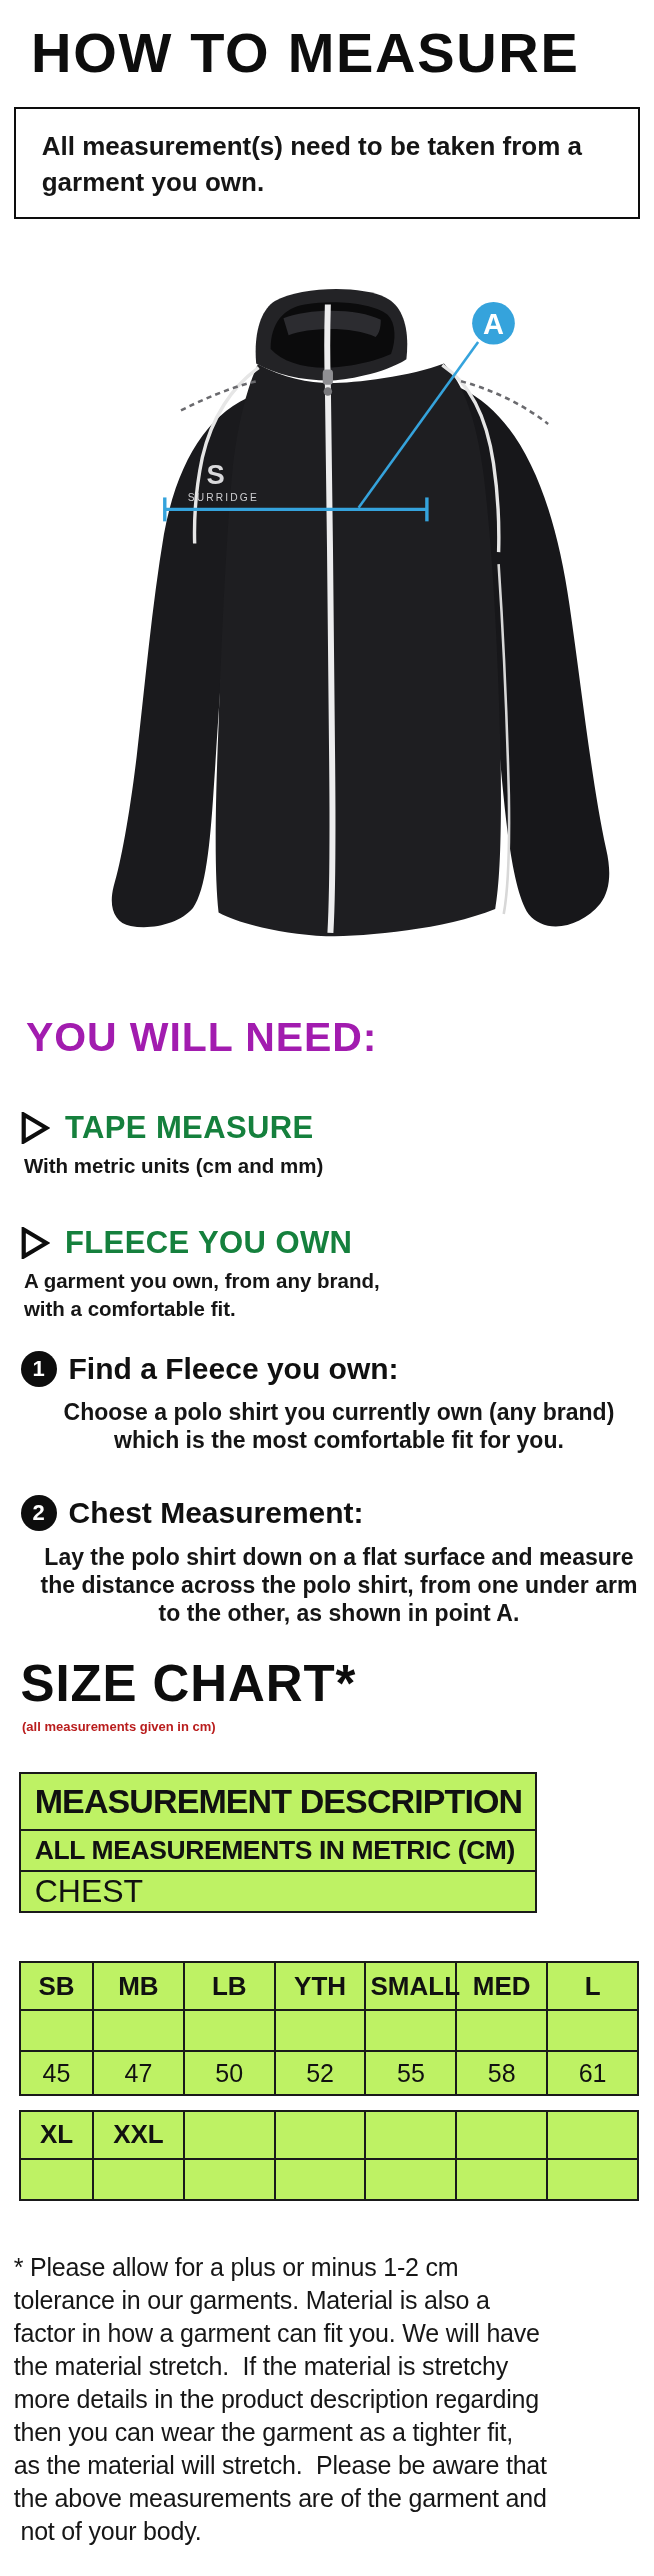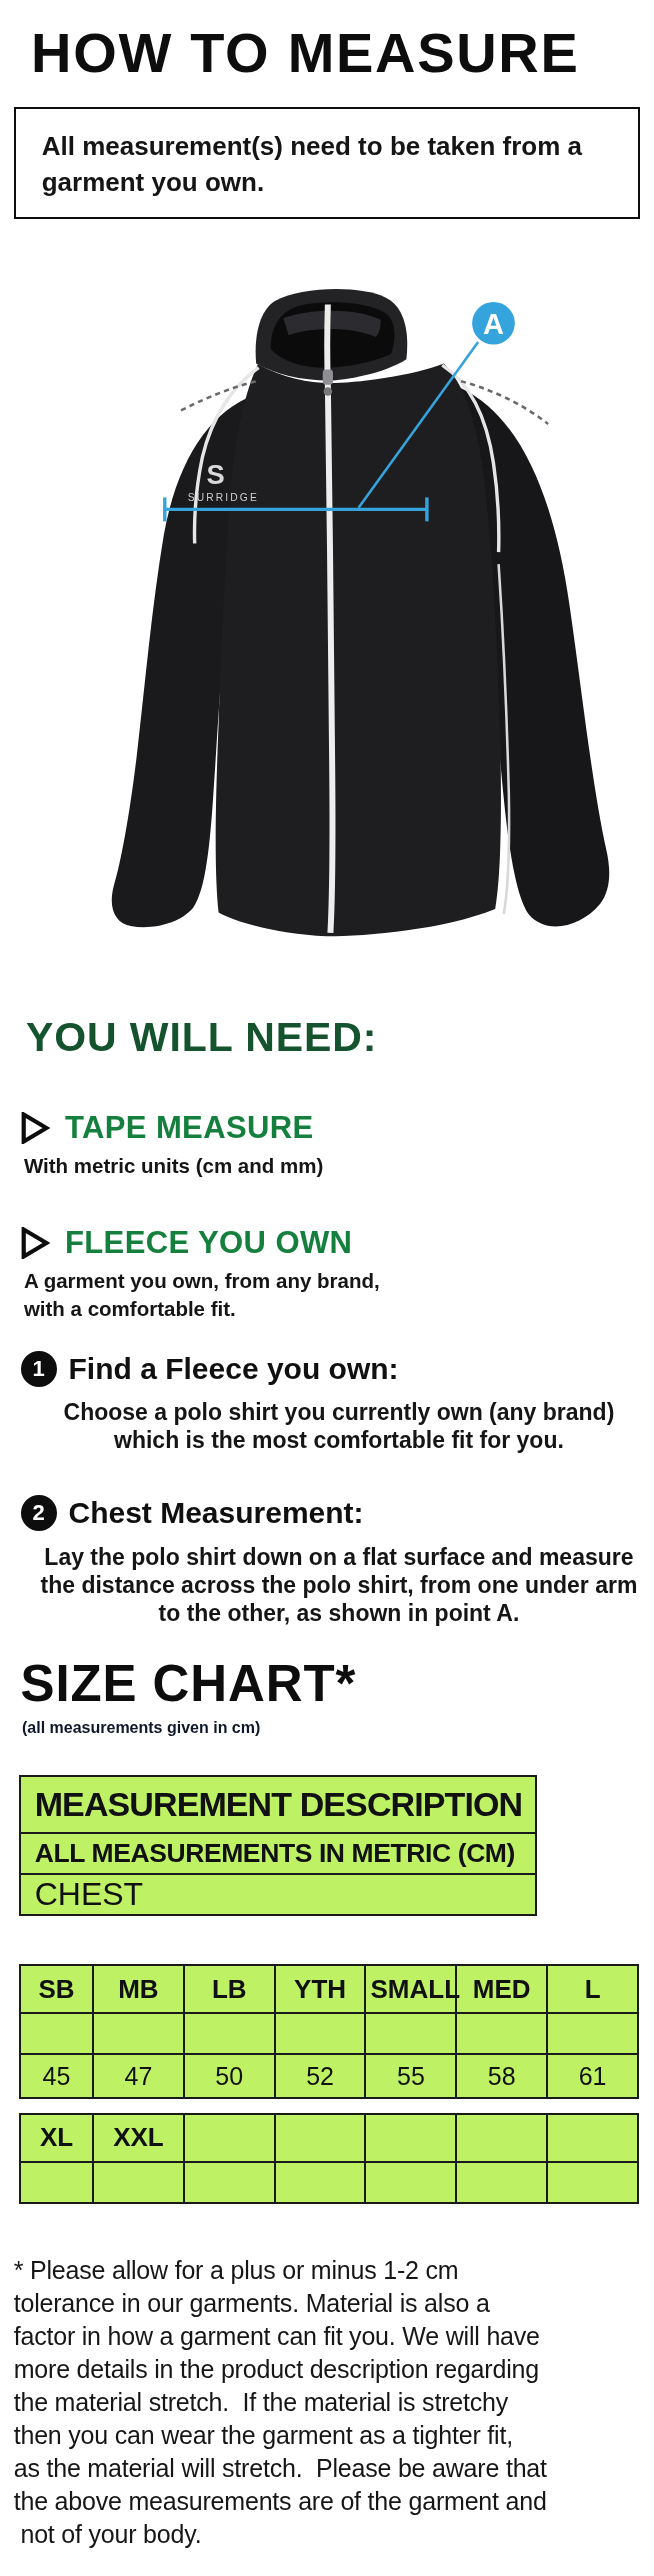--- a/index.html
+++ b/index.html
@@ -22,21 +22,21 @@
   }
   .notice-line{font-size:26px;line-height:36px;font-weight:800;white-space:nowrap;color:#151515;}
 
   
   .figure{margin:63px 0 0 0;width:654px;height:658px;position:relative;}
   .figure svg{display:block;}
 
   
   .h2{
     margin:75px 0 0 26px;font-size:41px;line-height:44px;font-weight:800;
-    letter-spacing:0.9px;color:#14532d;white-space:nowrap;
+    letter-spacing:0.9px;color:#a21caf;white-space:nowrap;
   }
 
   
   .need-item{margin-left:20.5px;}
   .need-item.first{margin-top:50px;}
   .need-item.second{margin-top:44px;}
   .need-title-row{display:flex;align-items:center;gap:15.4px;height:38px;}
   .tri-icon{width:29px;height:32px;flex:0 0 auto;}
   .need-title{font-size:31px;font-weight:800;letter-spacing:0.4px;white-space:nowrap;color:#15803d;}
   .need-desc{margin:5.1px 0 0 3.4px;}
@@ -54,21 +54,21 @@
   }
   .step-title{font-size:30px;font-weight:800;white-space:nowrap;color:#101010;}
   .step-desc{margin:10.2px 0 0 3.4px;text-align:center;}
   .step-desc .line{font-size:23px;line-height:28px;font-weight:700;white-space:nowrap;color:#151515;}
 
   
   .h2-size{
     margin:29px 0 0 20.5px;font-size:51px;line-height:55px;font-weight:800;
     letter-spacing:0.9px;white-space:nowrap;color:#0d0d0d;
   }
-  .size-sub{margin:8.5px 0 0 22px;font-size:16px;font-weight:700;white-space:nowrap;color:#0f172a;}
+  .size-sub{margin:8.5px 0 0 22px;font-size:13px;font-weight:700;white-space:nowrap;color:#b91c1c;}
 
   
   table{border-collapse:collapse;background:#bef264;}
   .desc-table{margin:38px 0 0 19px;width:518px;table-layout:fixed;}
   .desc-table td{border:2.1px solid #1a1a1a;padding:0 13.7px;vertical-align:middle;}
   .desc-r1{height:55px;font-size:34px;font-weight:800;letter-spacing:-0.9px;white-space:nowrap;}
   .desc-r2{height:39px;font-size:26.5px;font-weight:800;letter-spacing:-0.4px;white-space:nowrap;}
   .desc-r3{height:39px;font-size:32px;font-weight:400;white-space:nowrap;}
 
   
@@ -277,22 +277,22 @@
           <td></td>
           <td></td>
     </tr>
   </tbody>
     </table>
 
   <div class="footnote">
     <div class="line">* Please allow for a plus or minus 1-2 cm</div>
     <div class="line">tolerance in our garments. Material is also a</div>
     <div class="line">factor in how a garment can fit you. We will have</div>
+    <div class="line">the material stretch.  If the material is stretchy</div>
     <div class="line">more details in the product description regarding</div>
-    <div class="line">the material stretch.  If the material is stretchy</div>
     <div class="line">then you can wear the garment as a tighter fit,</div>
     <div class="line">as the material will stretch.  Please be aware that</div>
     <div class="line">the above measurements are of the garment and</div>
     <div class="line"> not of your body.</div>
   </div>
 
 </div>
 
 
 </body></html>

